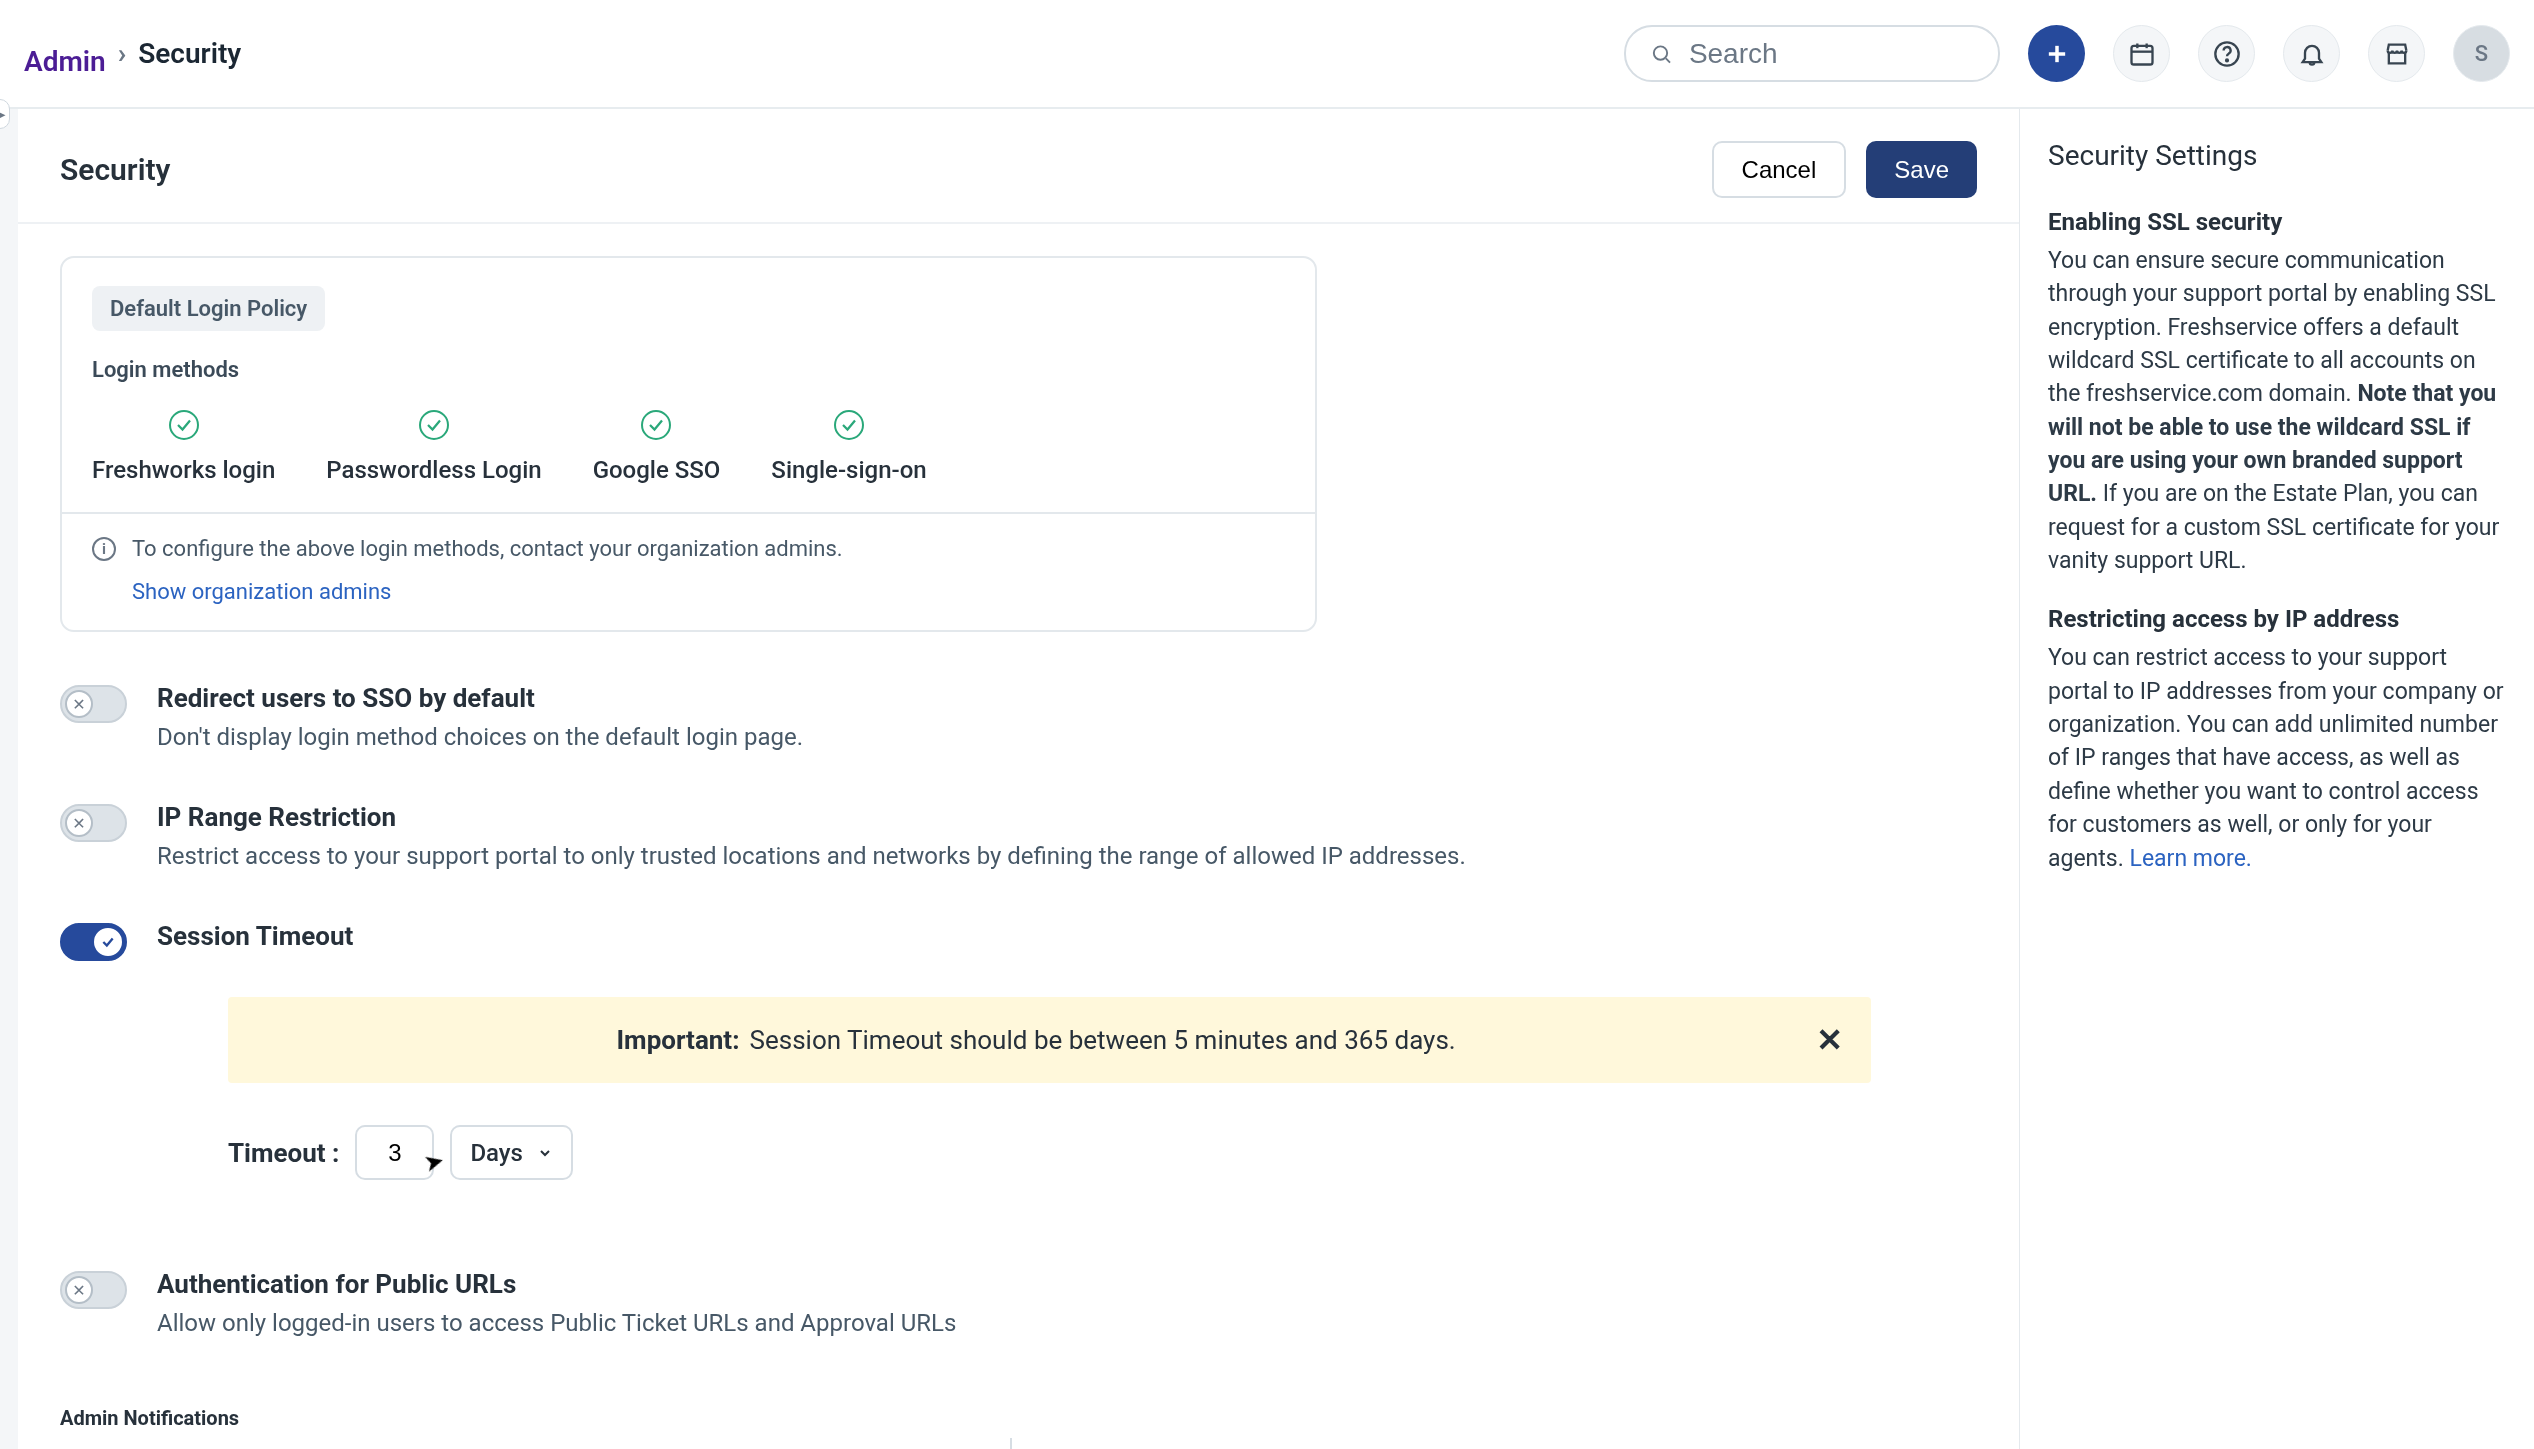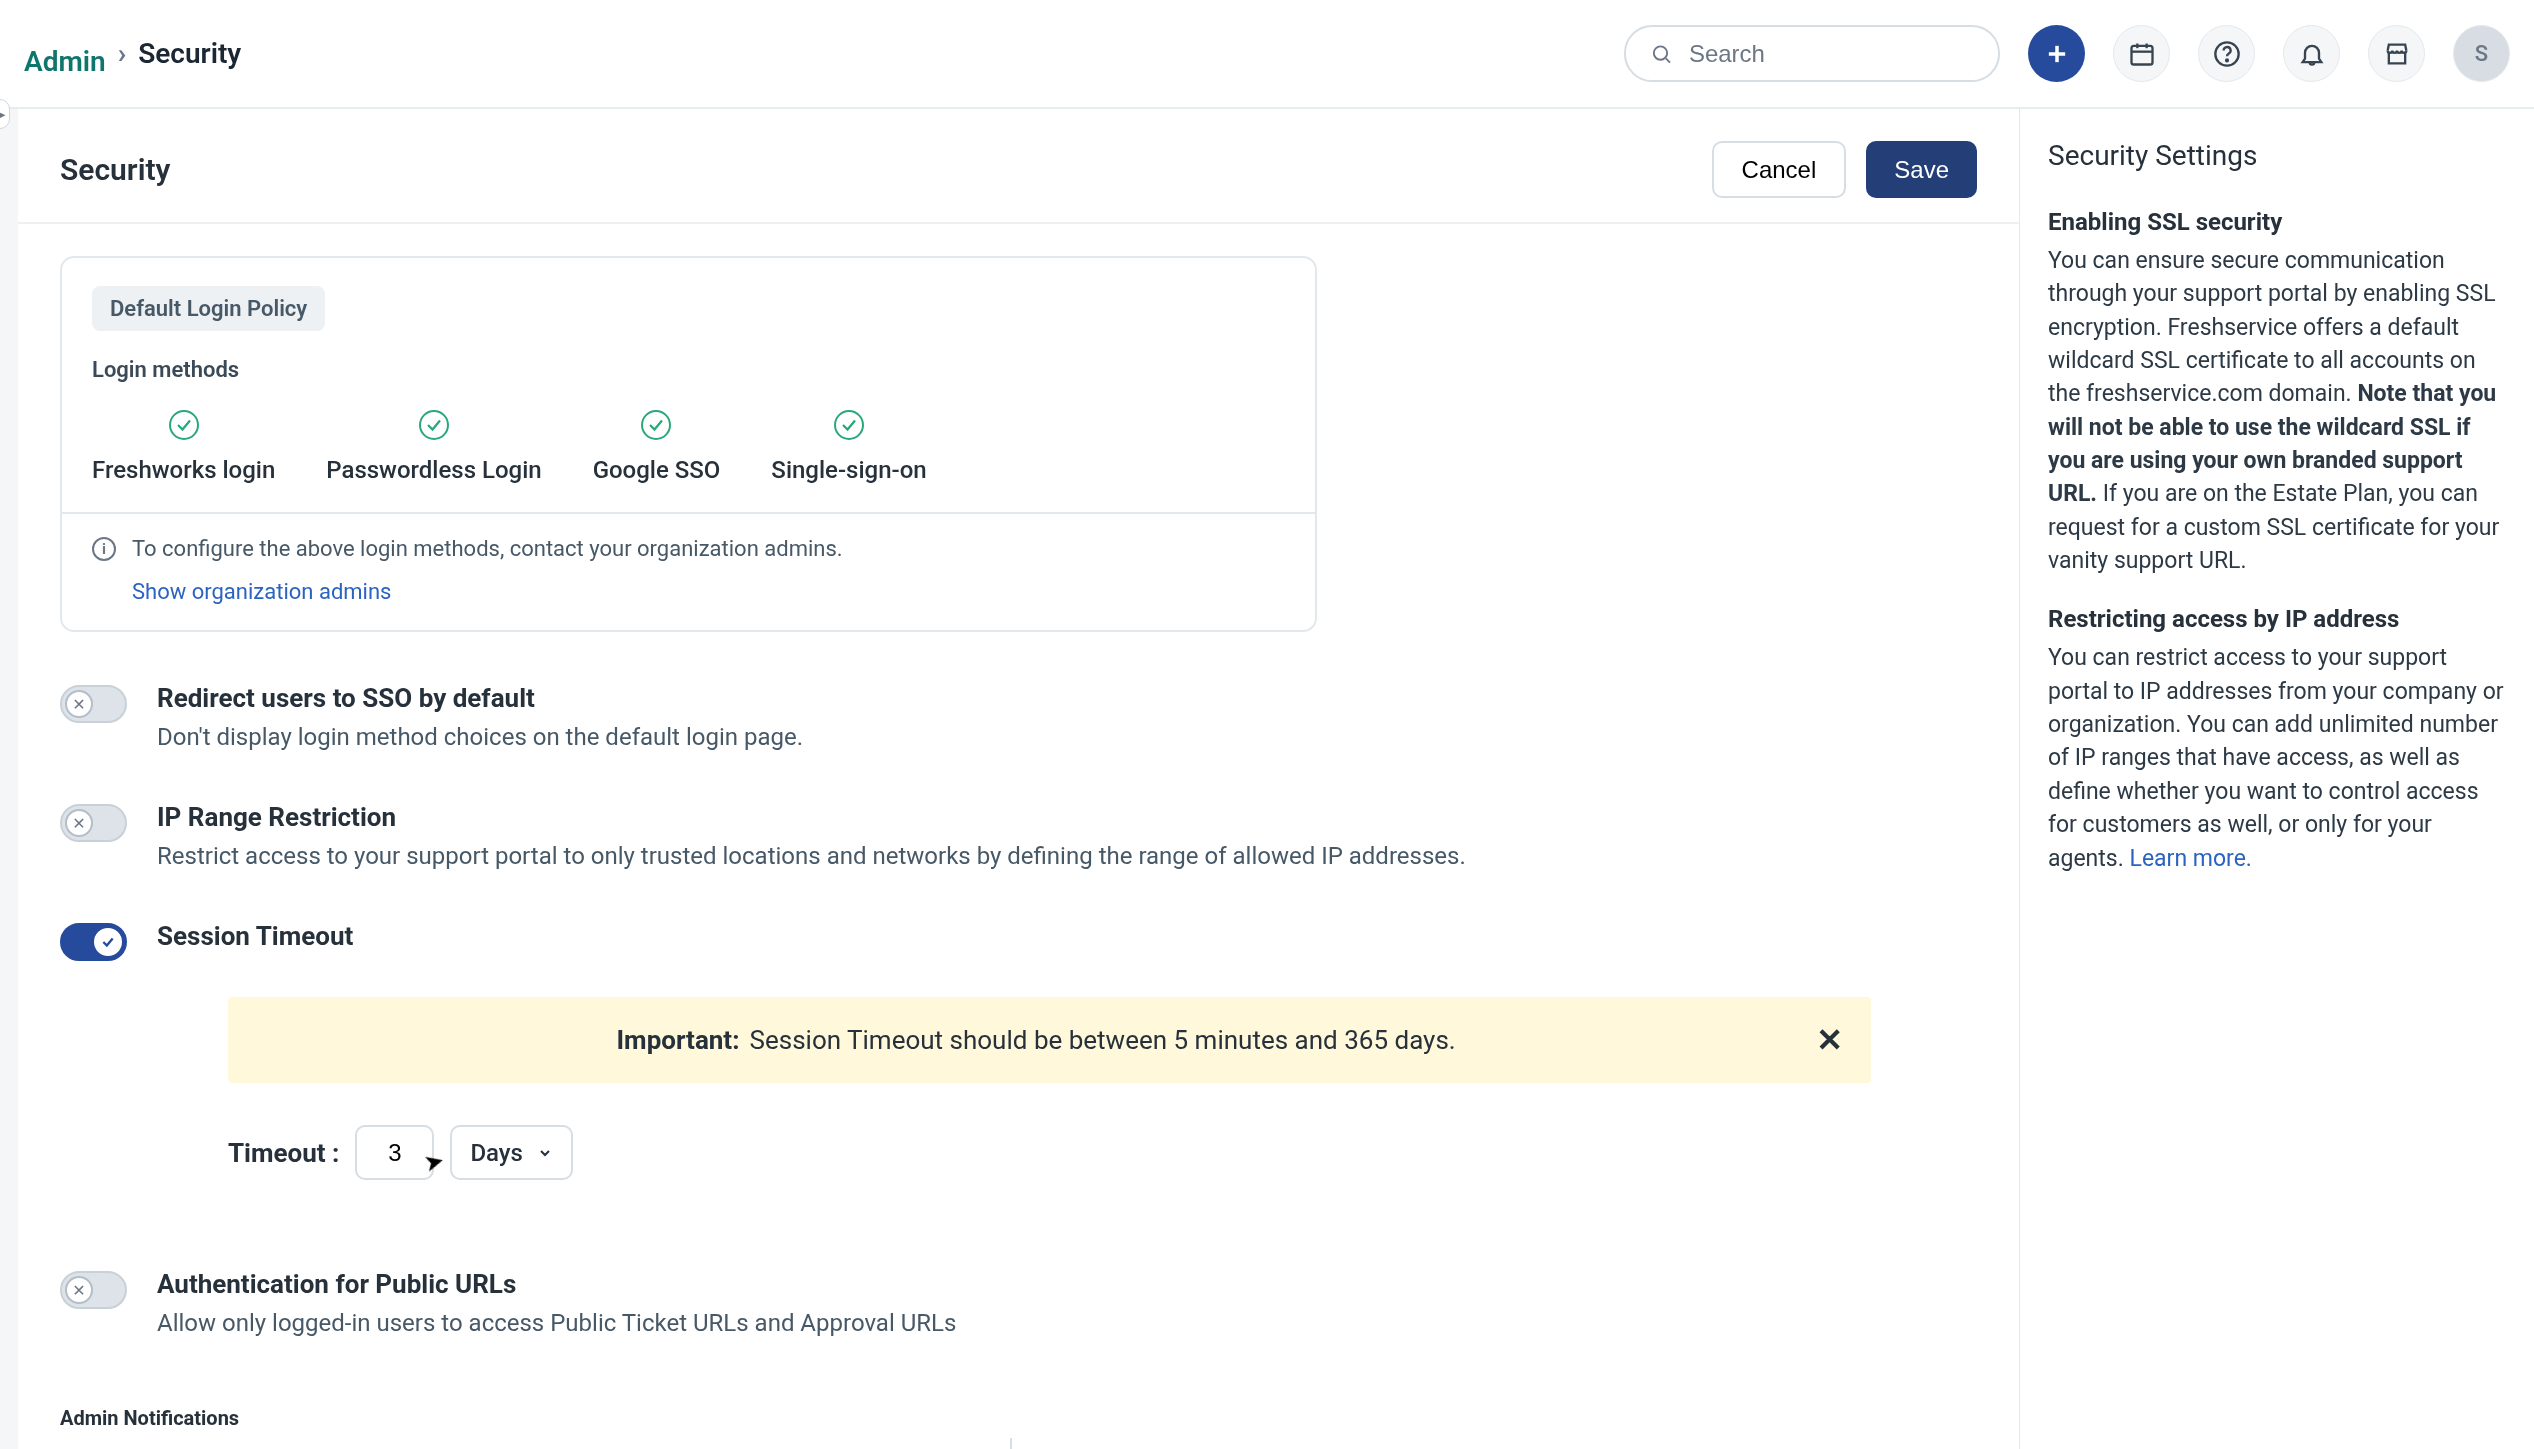--- a/index.html
+++ b/index.html
@@ -22,21 +22,21 @@
       border-bottom: 2px solid #e7ecef;
       position: relative;
     }
     .breadcrumb {
       display: flex;
       align-items: center;
       font-size: 28px;
       font-weight: 600;
       gap: 12px;
     }
-    .breadcrumb a { color: #0f766e; text-decoration: none; margin-top: 16px; }
+    .breadcrumb a { color: #4c1d95; text-decoration: none; margin-top: 16px; }
     .breadcrumb .chev { color: #6b7785; font-weight: 700; }
     .breadcrumb .current { color: #1b2733; }
 
     .topbar-right {
       margin-left: auto;
       display: flex;
       align-items: center;
       gap: 28px;
     }
     .search-box {
@@ -47,21 +47,21 @@
       height: 57px;
       border: 2px solid #d6dde3;
       border-radius: 28px;
       padding: 0 24px;
       color: #6b7785;
       font-size: 24px;
     }
     .search-box svg { width: 26px; height: 26px; }
     .search-box input {
       border: none; outline: none; background: transparent;
-      font-size: 24px; width: 100%; color: #27313b;
+      font-size: 28px; width: 100%; color: #27313b;
     }
     .search-box input::placeholder { color: #6b7785; }
 
     .circle-btn {
       width: 57px; height: 57px; border-radius: 50%;
       display: flex; align-items: center; justify-content: center;
       background: #f4f6f8; color: #384551;
       border: 1px solid #e4e9ed;
       cursor: pointer;
     }

